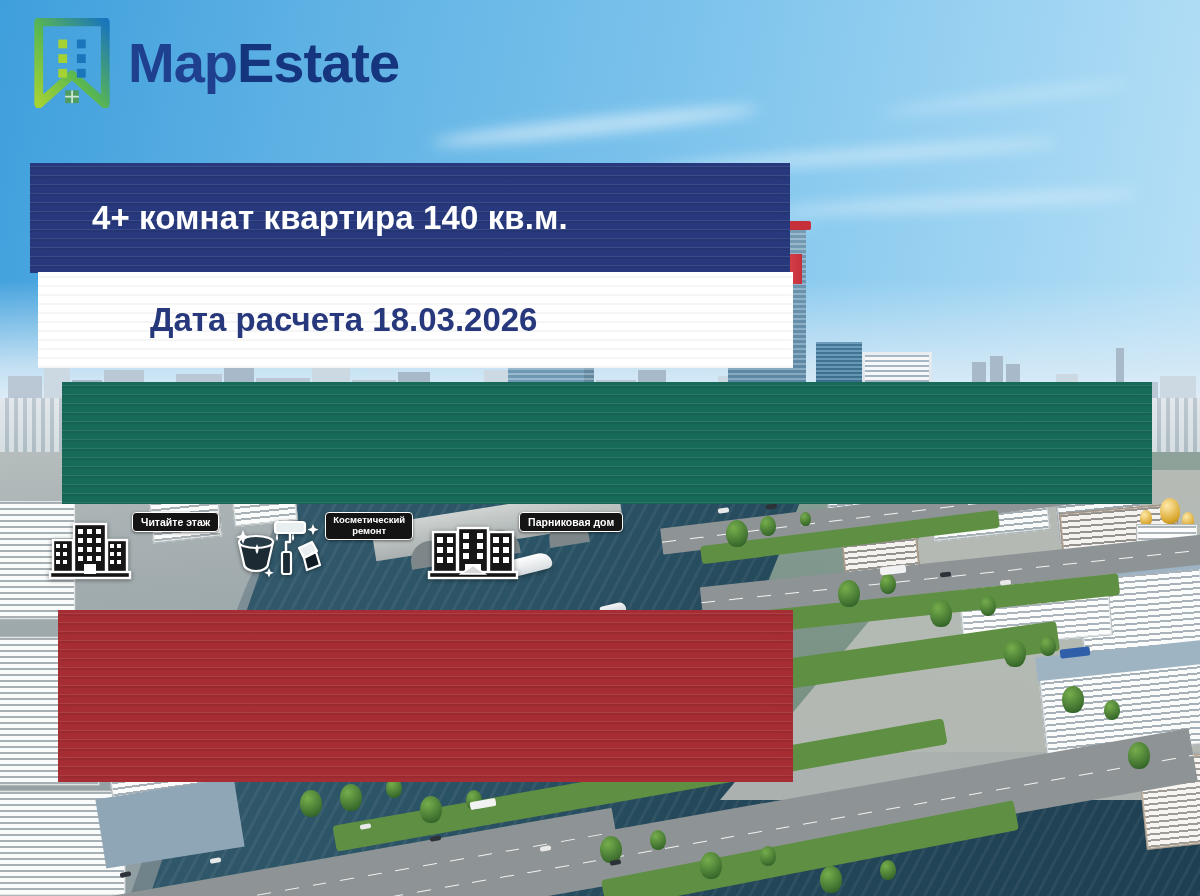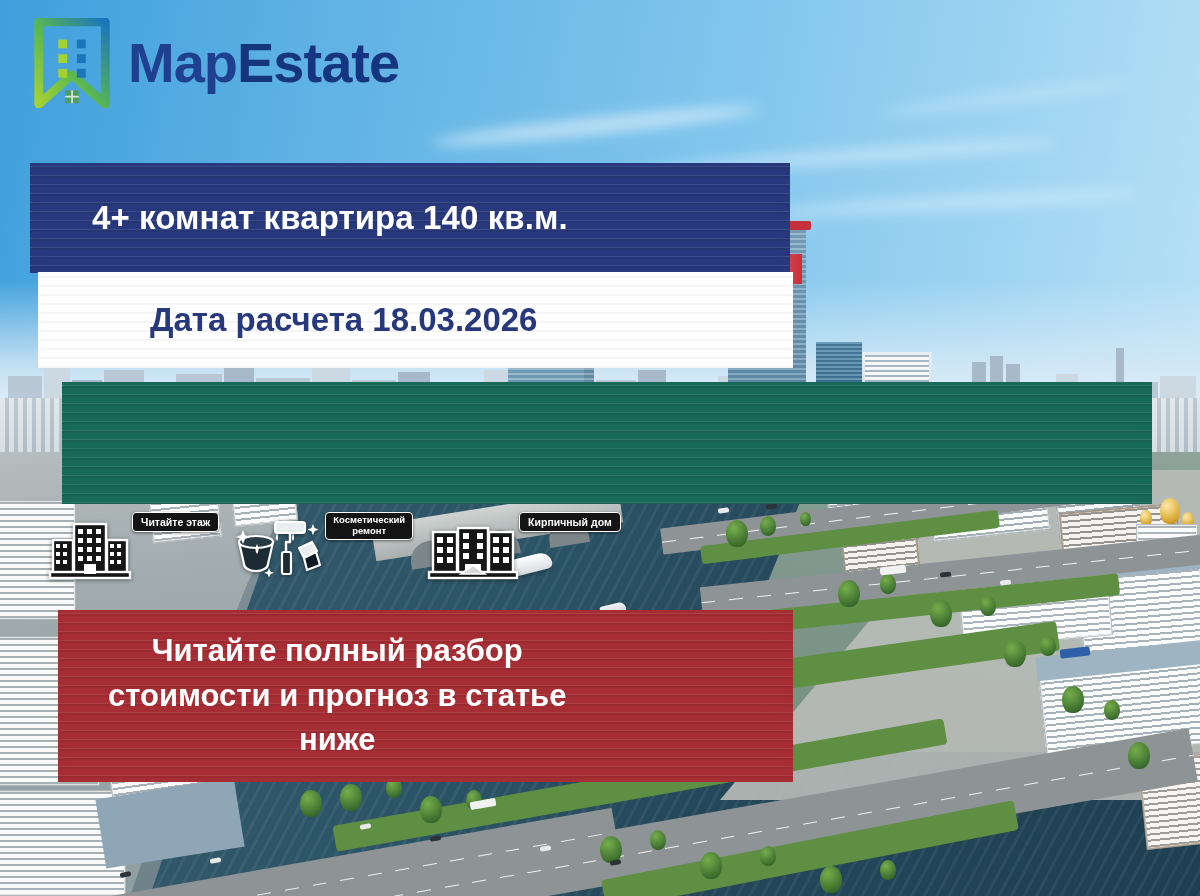--- a/index.html
+++ b/index.html
@@ -584,33 +584,30 @@
               <rect x="50" y="17" width="6" height="6"></rect>
             <rect x="36" y="27" width="6" height="6"></rect>
               <rect x="50" y="27" width="6" height="6"></rect>
             <rect x="36" y="37" width="6" height="6"></rect>
               <rect x="50" y="37" width="6" height="6"></rect>
           </g>
           <path d="M38 58 v-10 h16 v10 Z" fill="#fff"></path>
           <path d="M34 58 l12 -9 l12 9 Z" fill="#d9d9d9" stroke="#fff" stroke-width="1.6"></path>
         </svg>
       </span>
-      <span class="cap">Кирпичный дом</span>
+      <span class="cap">Парниковая дом</span>
     </div>
   </div>
 
   <div class="banner b4">
     <div class="brush" style="color:#a52d33;">
       <div class="body"></div>
       <div class="streaks"></div>
       <div class="edgeL">
           <div class="frayed rev"></div>
         </div>
       <div class="edgeR">
           <div class="frayed"></div>
         </div>
     </div>
-    <span class="txt">Читайте полный разбор
-стоимости и прогноз в статье
-ниже</span>
   </div>
 
 </div>
 
 </body></html>

